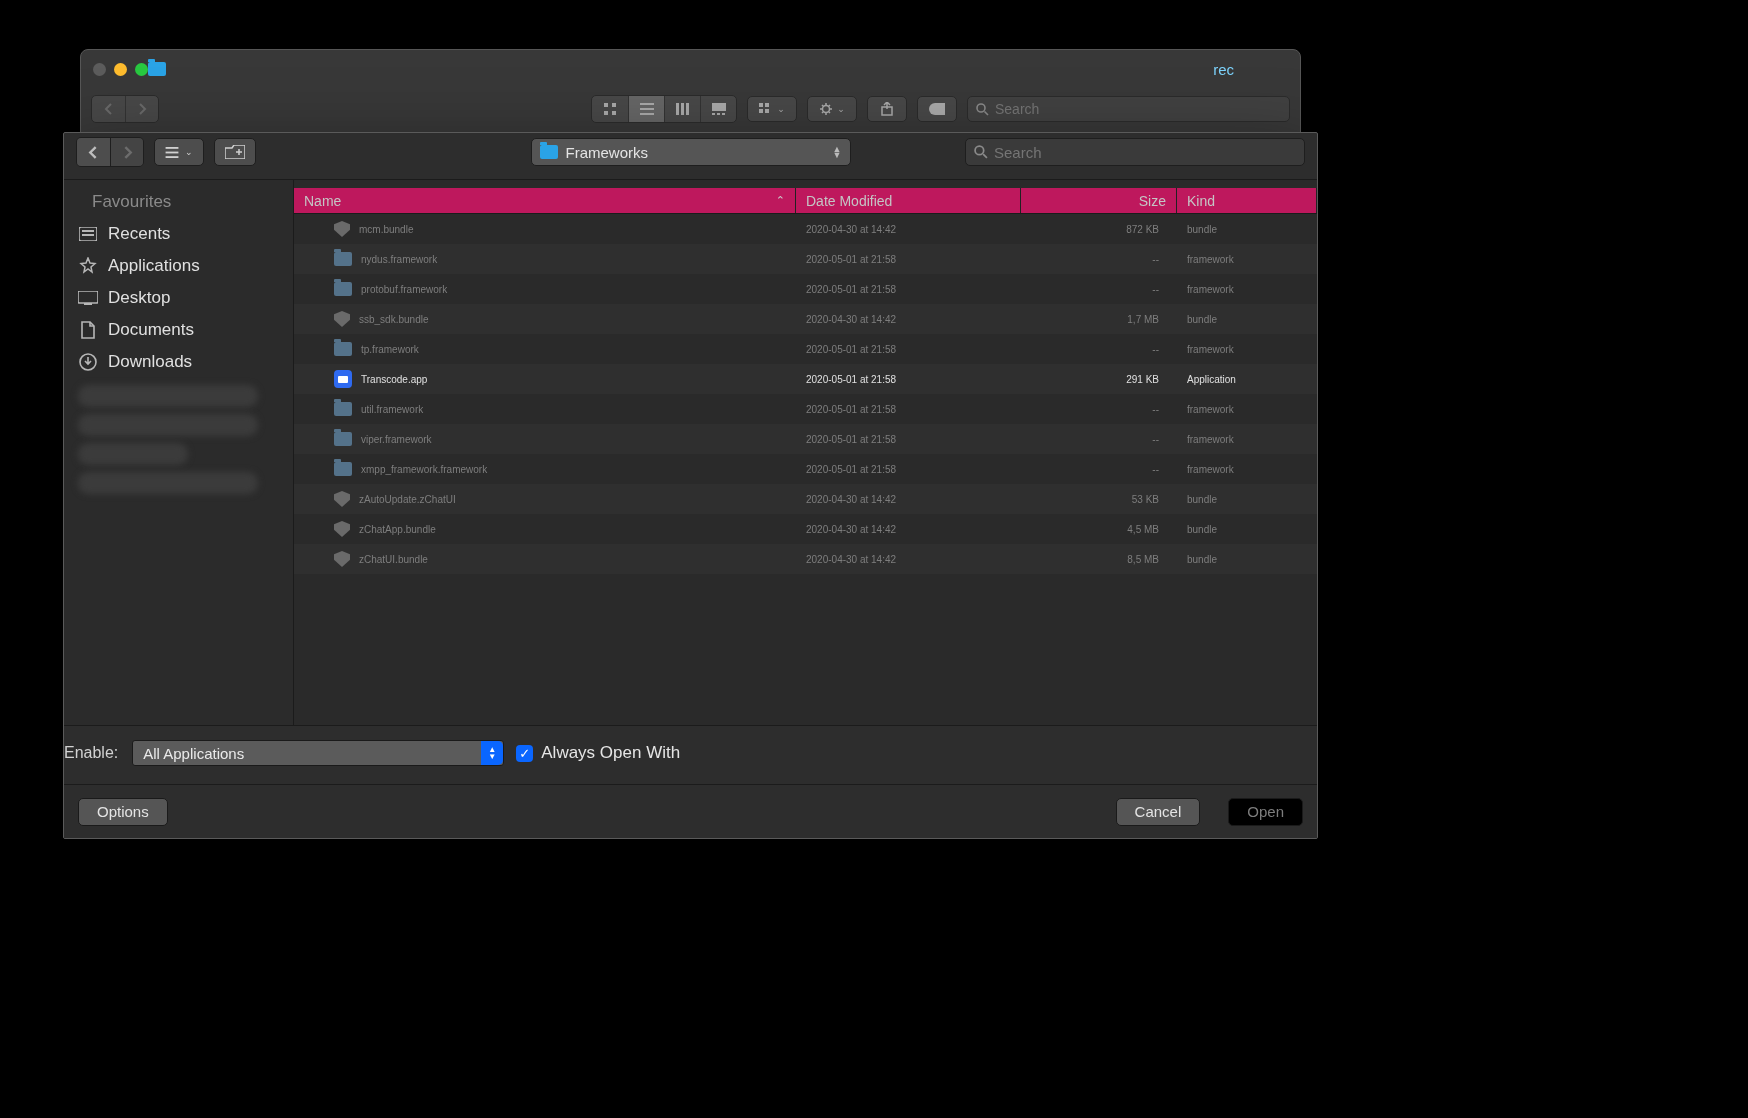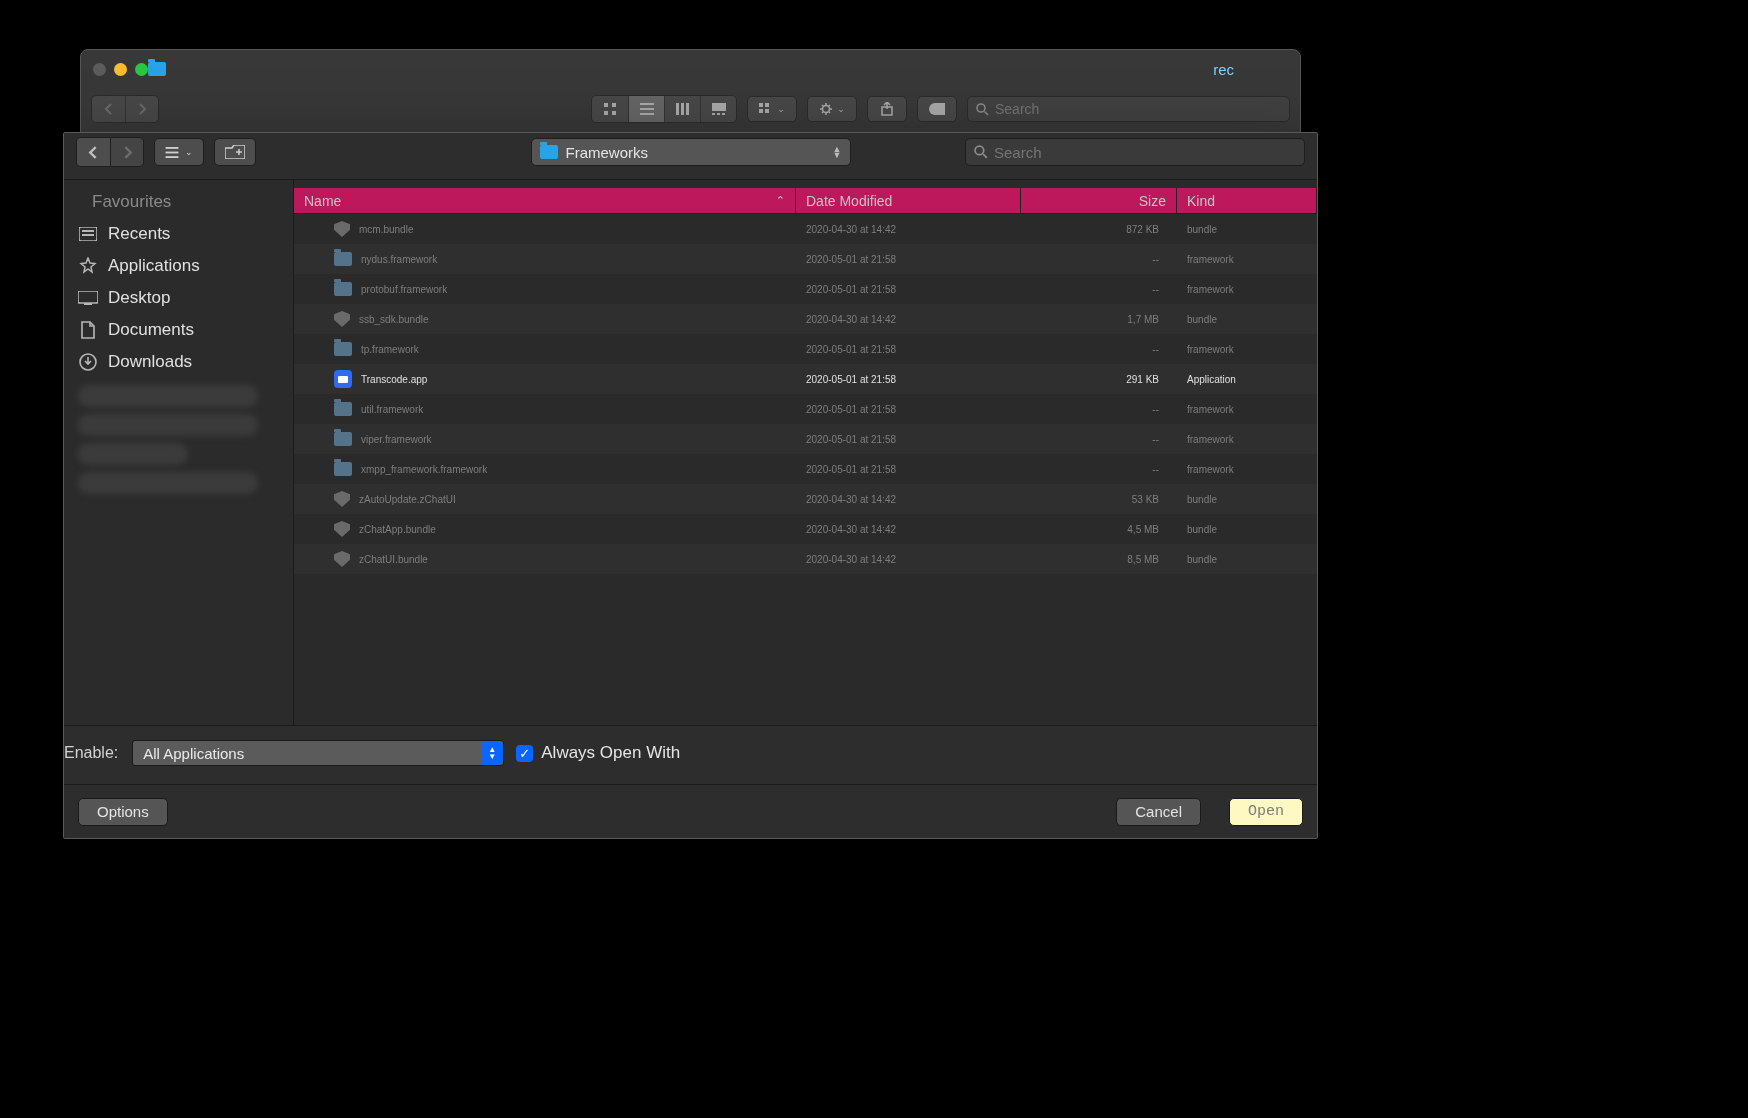--- a/index.html
+++ b/index.html
@@ -213,21 +213,21 @@
 
   .sheet-footer {
     border-top:1px solid #1b1b1b; background:#2d2d2d;
     height:54px; display:flex; align-items:center; padding:0 14px;gap:16px;
   }
   .btn {
     height:28px; padding:0 18px; background:#555; border:1px solid #1a1a1a;
     border-radius:5px; color:#e4e4e4; font-size:15px;
     display:flex; align-items:center; justify-content:center;
   }
-  .btn.disabled { background:#fef9c3; color:#7d7d7d;font-family:Liberation Mono, monospace; }
+  .btn.disabled { background:#000000; color:#7d7d7d; }
   .footer-spacer { flex:1; }
   svg { display:block; }
 </style>
 </head>
 <body>
 
 <div class="window">
   <div class="titlebar">
     <div class="traffic">
       <div class="dot red"></div>

